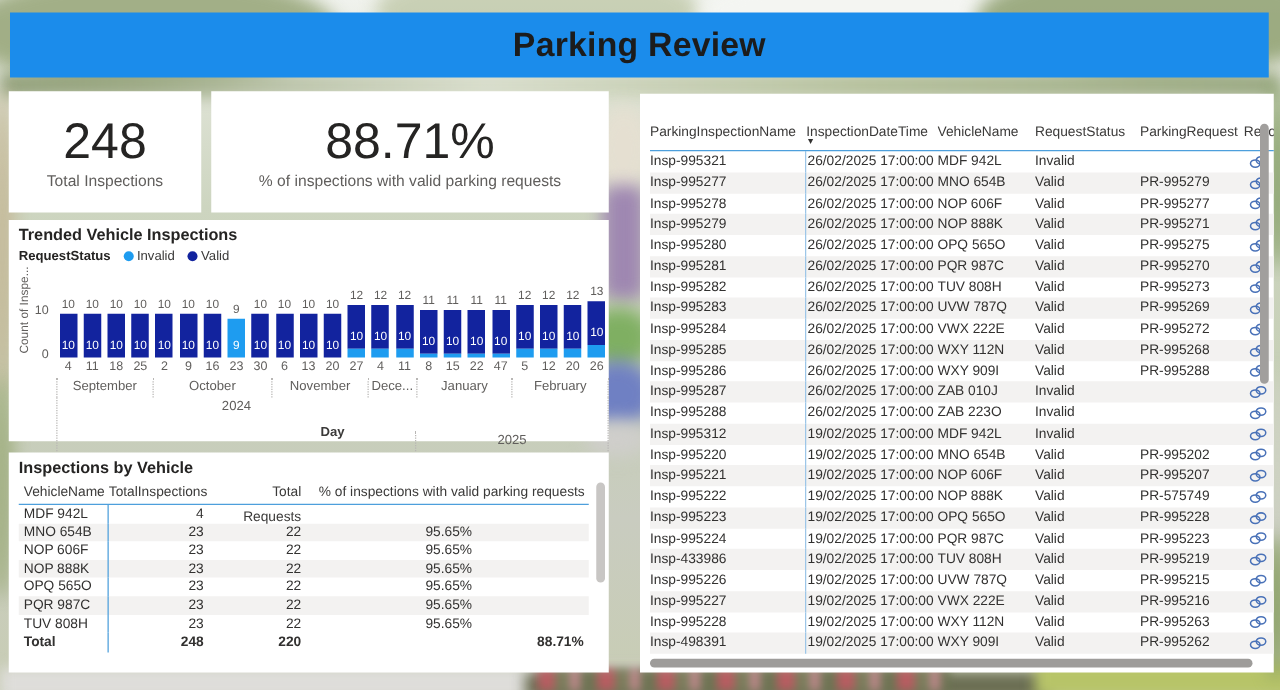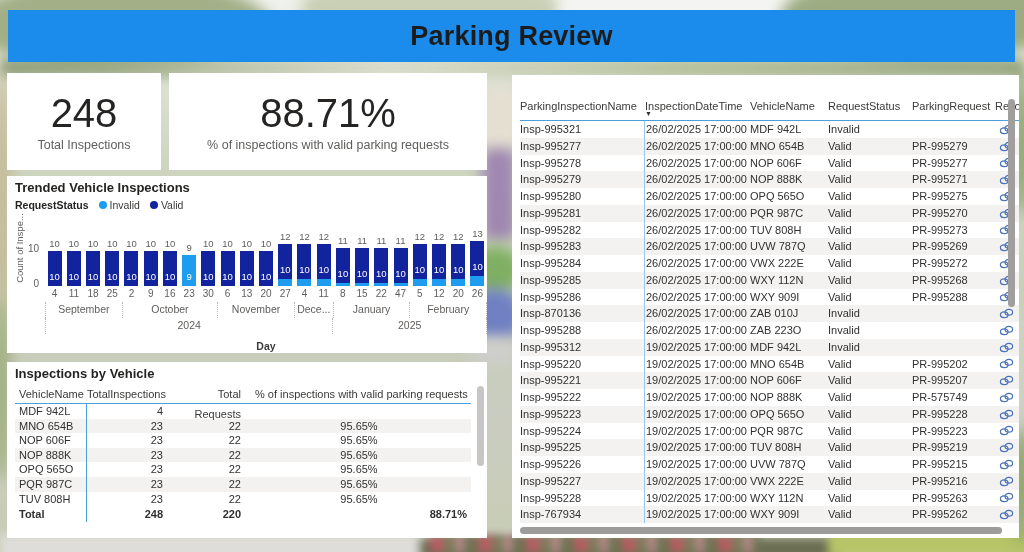--- a/index.html
+++ b/index.html
@@ -379,21 +379,21 @@
         <div class="band" id="month-band">
             <div class="band-cell" style="flex-grow: 4; flex-basis: 0px;">September</div>
             <div class="band-cell" style="flex-grow: 5; flex-basis: 0px;">October</div>
             <div class="band-cell" style="flex-grow: 4; flex-basis: 0px;">November</div>
             <div class="band-cell" style="flex-grow: 2; flex-basis: 0px;">Dece...</div>
             <div class="band-cell" style="flex-grow: 4; flex-basis: 0px;">January</div>
             <div class="band-cell" style="flex-grow: 4; flex-basis: 0px;">February</div>
           </div>
         <div class="band" id="year-band">
             <div class="band-cell" style="flex-grow: 15; flex-basis: 0px;">2024</div>
-            <div class="band-cell" style="flex-grow: 8; flex-basis: 0px;">2025</div>
+            <div class="band-cell" style="flex-grow: 8; flex-basis: 0px; margin-top: 27px;">2025</div>
           </div>
       </div>
       <div class="x-title">Day</div>
     </div>
   </div>
 
   <div class="panel vehP">
     <div class="p-title">Inspections by Vehicle</div>
     <div class="v-table">
       <div class="v-row v-head">
@@ -606,21 +606,21 @@
     <div class="r-cell r-c4">Valid</div>
     <div class="r-cell r-c5">PR-995288</div>
     <div class="r-cell r-c6">
       <svg width="15" height="11" viewBox="0 0 15 11">
         <ellipse cx="5.2" cy="6.8" rx="3.8" ry="2.9" fill="none" stroke="#4a72b8" stroke-width="1.2"></ellipse>
         <ellipse cx="9.8" cy="4.2" rx="3.8" ry="2.9" fill="none" stroke="#4a72b8" stroke-width="1.2"></ellipse>
       </svg>
     </div>
   </div>
             <div class="r-row">
-    <div class="r-cell r-c1">Insp-870136</div>
+    <div class="r-cell r-c1">Insp-995287</div>
     <div class="r-cell r-c2">26/02/2025 17:00:00</div>
     <div class="r-cell r-c3">ZAB 010J</div>
     <div class="r-cell r-c4">Invalid</div>
     <div class="r-cell r-c5"></div>
     <div class="r-cell r-c6">
       <svg width="15" height="11" viewBox="0 0 15 11">
         <ellipse cx="5.2" cy="6.8" rx="3.8" ry="2.9" fill="none" stroke="#4a72b8" stroke-width="1.2"></ellipse>
         <ellipse cx="9.8" cy="4.2" rx="3.8" ry="2.9" fill="none" stroke="#4a72b8" stroke-width="1.2"></ellipse>
       </svg>
     </div>
@@ -710,21 +710,21 @@
     <div class="r-cell r-c4">Valid</div>
     <div class="r-cell r-c5">PR-995223</div>
     <div class="r-cell r-c6">
       <svg width="15" height="11" viewBox="0 0 15 11">
         <ellipse cx="5.2" cy="6.8" rx="3.8" ry="2.9" fill="none" stroke="#4a72b8" stroke-width="1.2"></ellipse>
         <ellipse cx="9.8" cy="4.2" rx="3.8" ry="2.9" fill="none" stroke="#4a72b8" stroke-width="1.2"></ellipse>
       </svg>
     </div>
   </div>
             <div class="r-row">
-    <div class="r-cell r-c1">Insp-995225</div>
+    <div class="r-cell r-c1">Insp-433986</div>
     <div class="r-cell r-c2">19/02/2025 17:00:00</div>
     <div class="r-cell r-c3">TUV 808H</div>
     <div class="r-cell r-c4">Valid</div>
     <div class="r-cell r-c5">PR-995219</div>
     <div class="r-cell r-c6">
       <svg width="15" height="11" viewBox="0 0 15 11">
         <ellipse cx="5.2" cy="6.8" rx="3.8" ry="2.9" fill="none" stroke="#4a72b8" stroke-width="1.2"></ellipse>
         <ellipse cx="9.8" cy="4.2" rx="3.8" ry="2.9" fill="none" stroke="#4a72b8" stroke-width="1.2"></ellipse>
       </svg>
     </div>
@@ -762,21 +762,21 @@
     <div class="r-cell r-c4">Valid</div>
     <div class="r-cell r-c5">PR-995263</div>
     <div class="r-cell r-c6">
       <svg width="15" height="11" viewBox="0 0 15 11">
         <ellipse cx="5.2" cy="6.8" rx="3.8" ry="2.9" fill="none" stroke="#4a72b8" stroke-width="1.2"></ellipse>
         <ellipse cx="9.8" cy="4.2" rx="3.8" ry="2.9" fill="none" stroke="#4a72b8" stroke-width="1.2"></ellipse>
       </svg>
     </div>
   </div>
             <div class="r-row">
-    <div class="r-cell r-c1">Insp-767934</div>
+    <div class="r-cell r-c1">Insp-498391</div>
     <div class="r-cell r-c2">19/02/2025 17:00:00</div>
     <div class="r-cell r-c3">WXY 909I</div>
     <div class="r-cell r-c4">Valid</div>
     <div class="r-cell r-c5">PR-995262</div>
     <div class="r-cell r-c6">
       <svg width="15" height="11" viewBox="0 0 15 11">
         <ellipse cx="5.2" cy="6.8" rx="3.8" ry="2.9" fill="none" stroke="#4a72b8" stroke-width="1.2"></ellipse>
         <ellipse cx="9.8" cy="4.2" rx="3.8" ry="2.9" fill="none" stroke="#4a72b8" stroke-width="1.2"></ellipse>
       </svg>
     </div>

